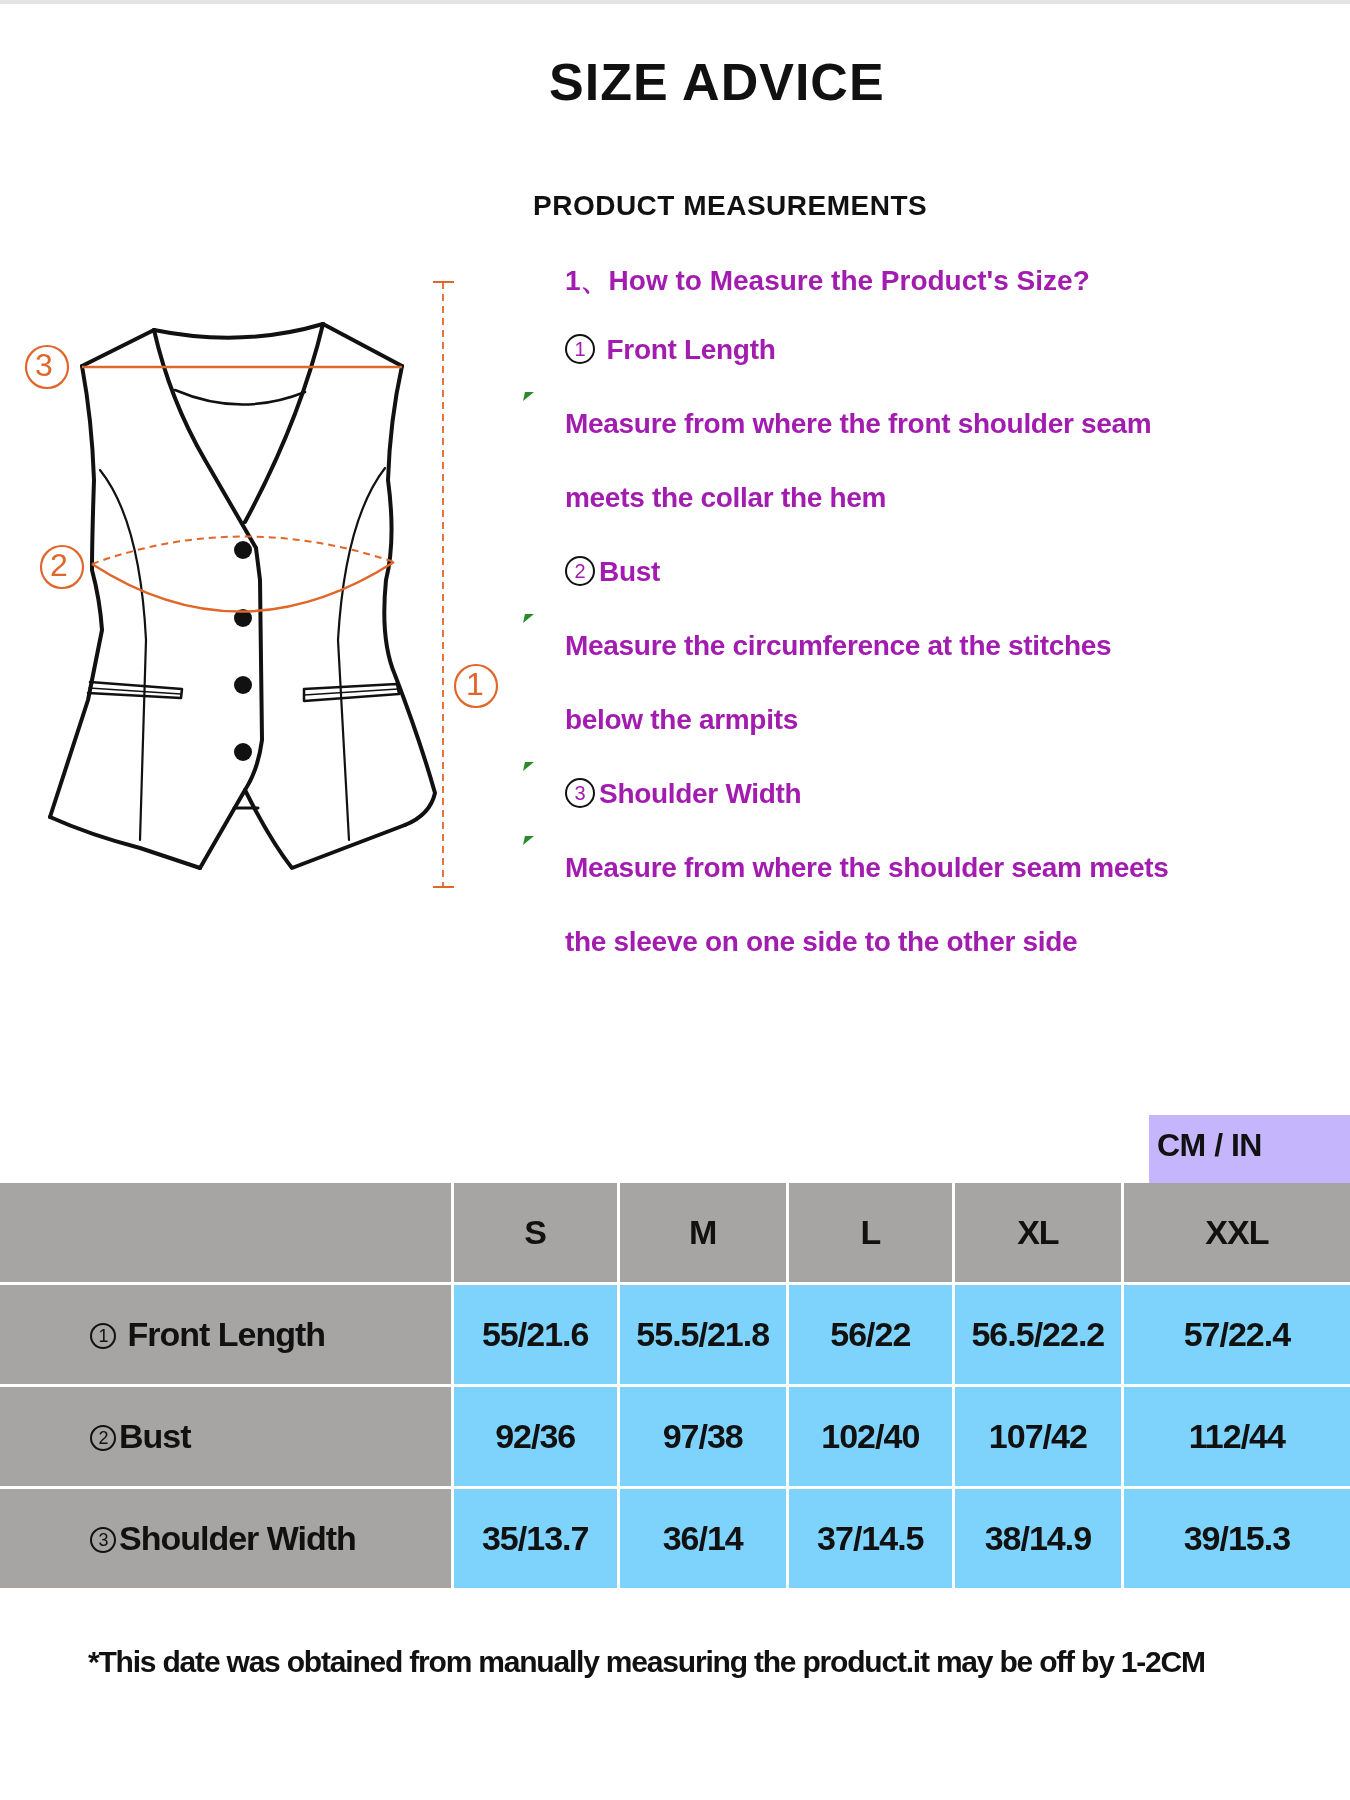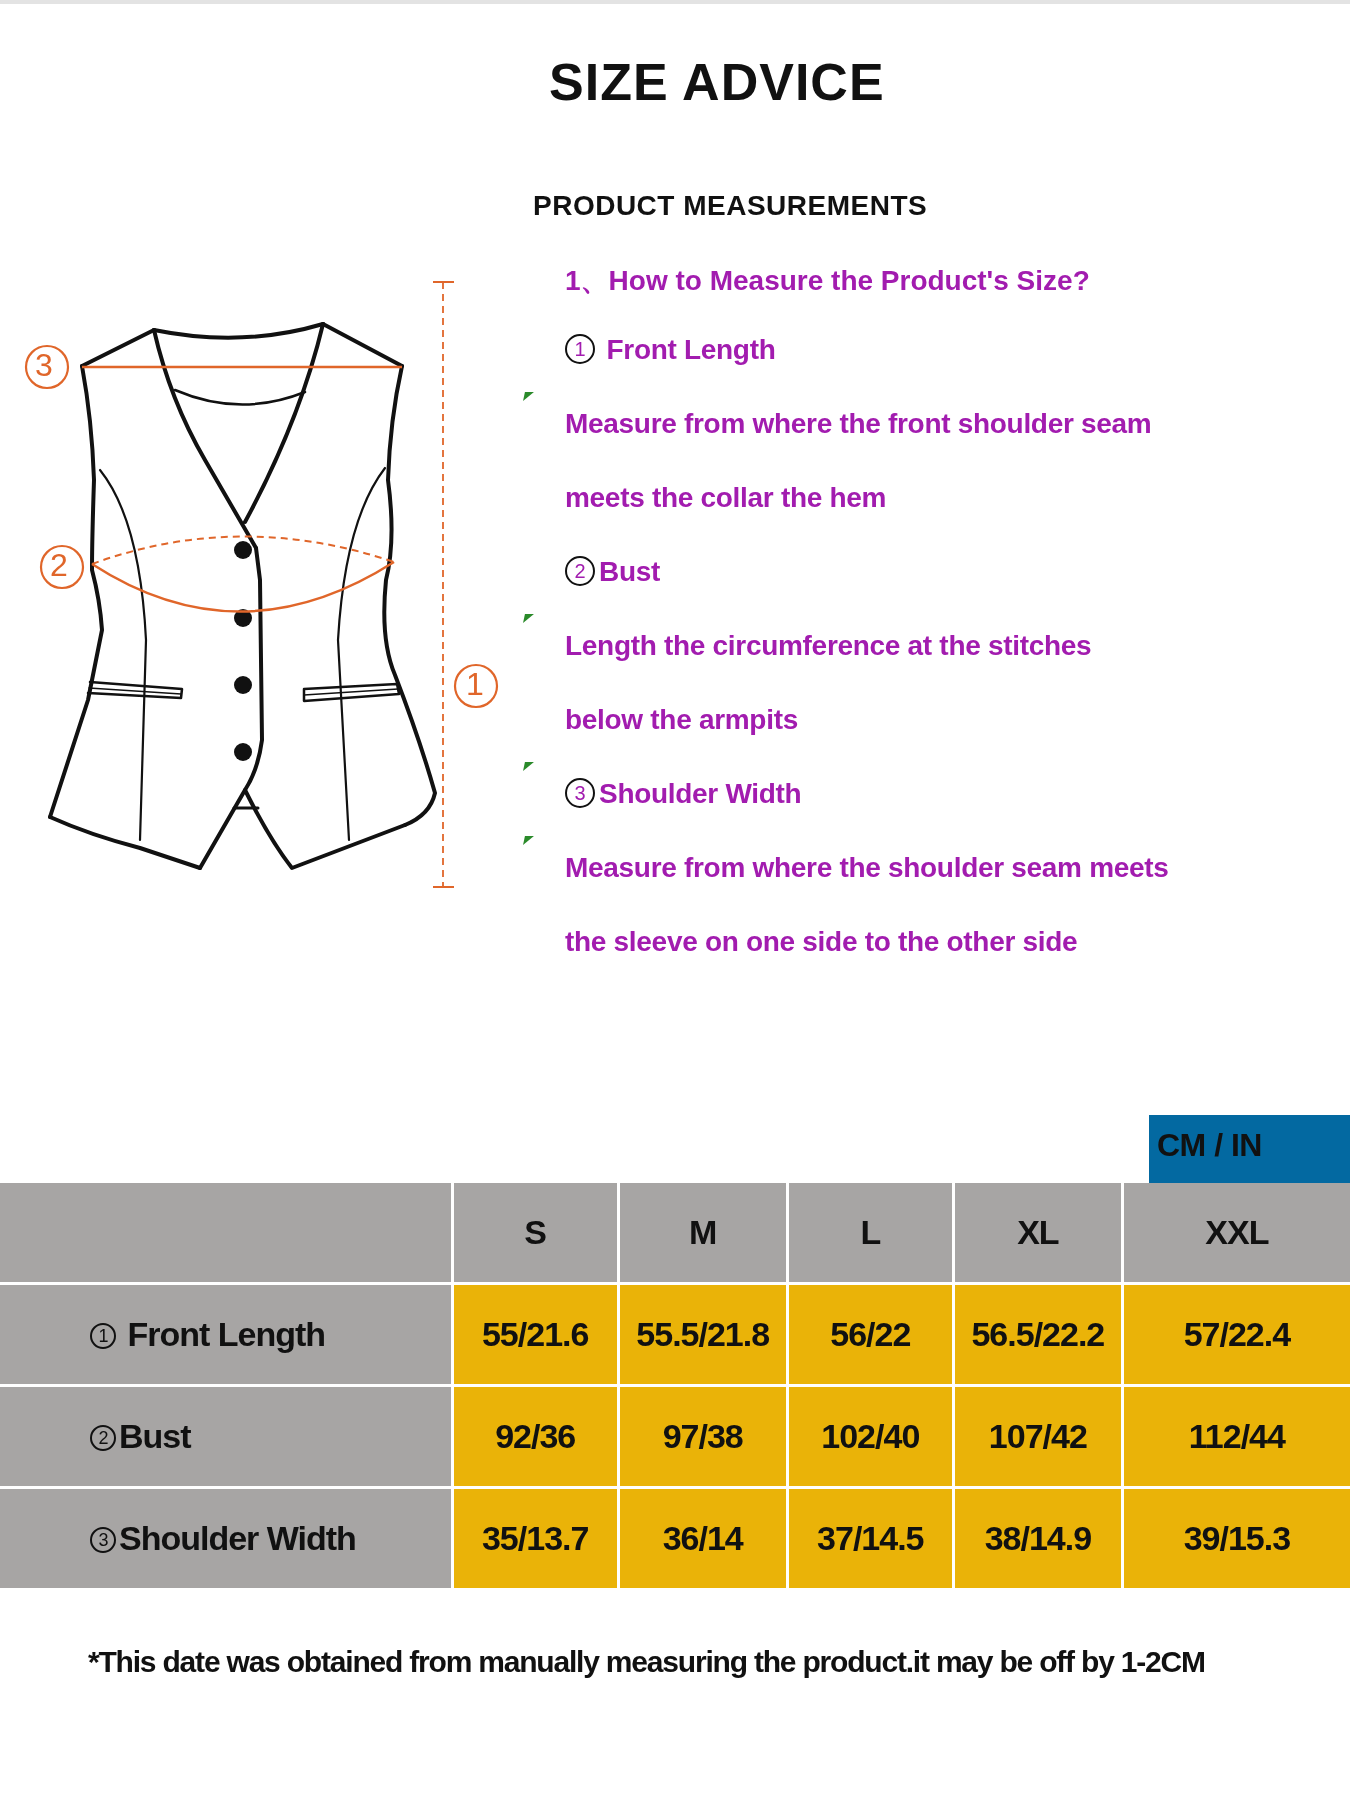--- a/index.html
+++ b/index.html
@@ -14,27 +14,27 @@
 
   .guide { position: absolute; left: 533px; top: 0; width: 800px; }
   .guide-line { position: absolute; left: 4px; font-size: 28px; font-weight: bold; white-space: nowrap; color: #a21caf; margin-left: 28px; }
   .guide-line.narrow { letter-spacing: -0.3px; font-stretch: condensed; }
   .circ { display: inline-block; width: 30px; height: 30px; border: 2px solid #111; border-radius: 50%; font-size: 20px; font-weight: normal; text-align: center; line-height: 26px; vertical-align: 3px; margin-right: 4px; }
   .mark { position: absolute; left: -9px; width: 0; height: 0; border-left: 9px solid #2a8a2a; border-bottom: 9px solid transparent; transform: skewX(-12deg); }
 
   .figure { position: absolute; left: 0; top: 250px; width: 510px; height: 680px; }
 
   .size-table { position: absolute; left: 0; top: 1180px; width: 1350px; }
-  .unit-badge { position: absolute; left: 1149px; top: 1115px; width: 201px; height: 73px; background: #0369a1; color: #111; font-size: 32px; font-weight: bold; padding: 12px 8px; letter-spacing: -0.5px; }
+  .unit-badge { position: absolute; left: 1149px; top: 1115px; width: 201px; height: 73px; background: #c4b5fd; color: #111; font-size: 32px; font-weight: bold; padding: 12px 8px; letter-spacing: -0.5px; }
 
   table { border-collapse: separate; border-spacing: 3px; width: 1356px; margin-left: -3px; }
   th, td { height: 99px; text-align: center; font-size: 34px; font-weight: bold; letter-spacing: -1px; color: #111; }
   th { background: #a7a5a4; }
   td.label { background: #a7a5a4; text-align: left; padding-left: 90px; width: 465px; }
-  td.val { background: #eab308; margin-top: 47px; }
+  td.val { background: #7dd3fc; margin-top: 47px; }
   th.c1 { width: 167px; } th.c2 { width: 168px; } th.c3 { width: 167px; } th.c4 { width: 168px; } th.c5 { width: 234px; }
   .tcirc { display: inline-block; width: 26px; height: 26px; border: 2px solid #111; border-radius: 50%; font-size: 18px; font-weight: normal; line-height: 22px; text-align: center; vertical-align: 4px; margin-right: 3px; }
 
   .footnote { position: absolute; left: 88px; top: 1645px; font-size: 30px; font-weight: bold; letter-spacing: -1.2px; color: #111; white-space: nowrap; }
 </style>
 </head>
 <body>
 
 <div class="top-strip"></div>
 
@@ -50,21 +50,21 @@
     <span>Front Length</span>
   </div>
   <span class="mark" style="top:392px;"></span>
   <div class="guide-line narrow" style="top:408px;">Measure from where the front shoulder seam</div>
   <div class="guide-line narrow" style="top:482px;">meets the collar the hem</div>
 
   <div class="guide-line narrow" style="top:556px;">
     <span class="circ">2</span><span>Bust</span>
   </div>
   <span class="mark" style="top:614px;"></span>
-  <div class="guide-line narrow" style="top:630px;">Length the circumference at the stitches</div>
+  <div class="guide-line narrow" style="top:630px;">Measure the circumference at the stitches</div>
   <div class="guide-line narrow" style="top:704px;text-align:right;">below the armpits</div>
 
   <span class="mark" style="top:762px;"></span>
   <div class="guide-line narrow" style="top:778px;">
     <span class="circ">3</span><span>Shoulder Width</span>
   </div>
   <span class="mark" style="top:836px;"></span>
   <div class="guide-line narrow" style="top:852px;">Measure from where the shoulder seam meets</div>
   <div class="guide-line narrow" style="top:926px;">the sleeve on one side to the other side</div>
 </div>

